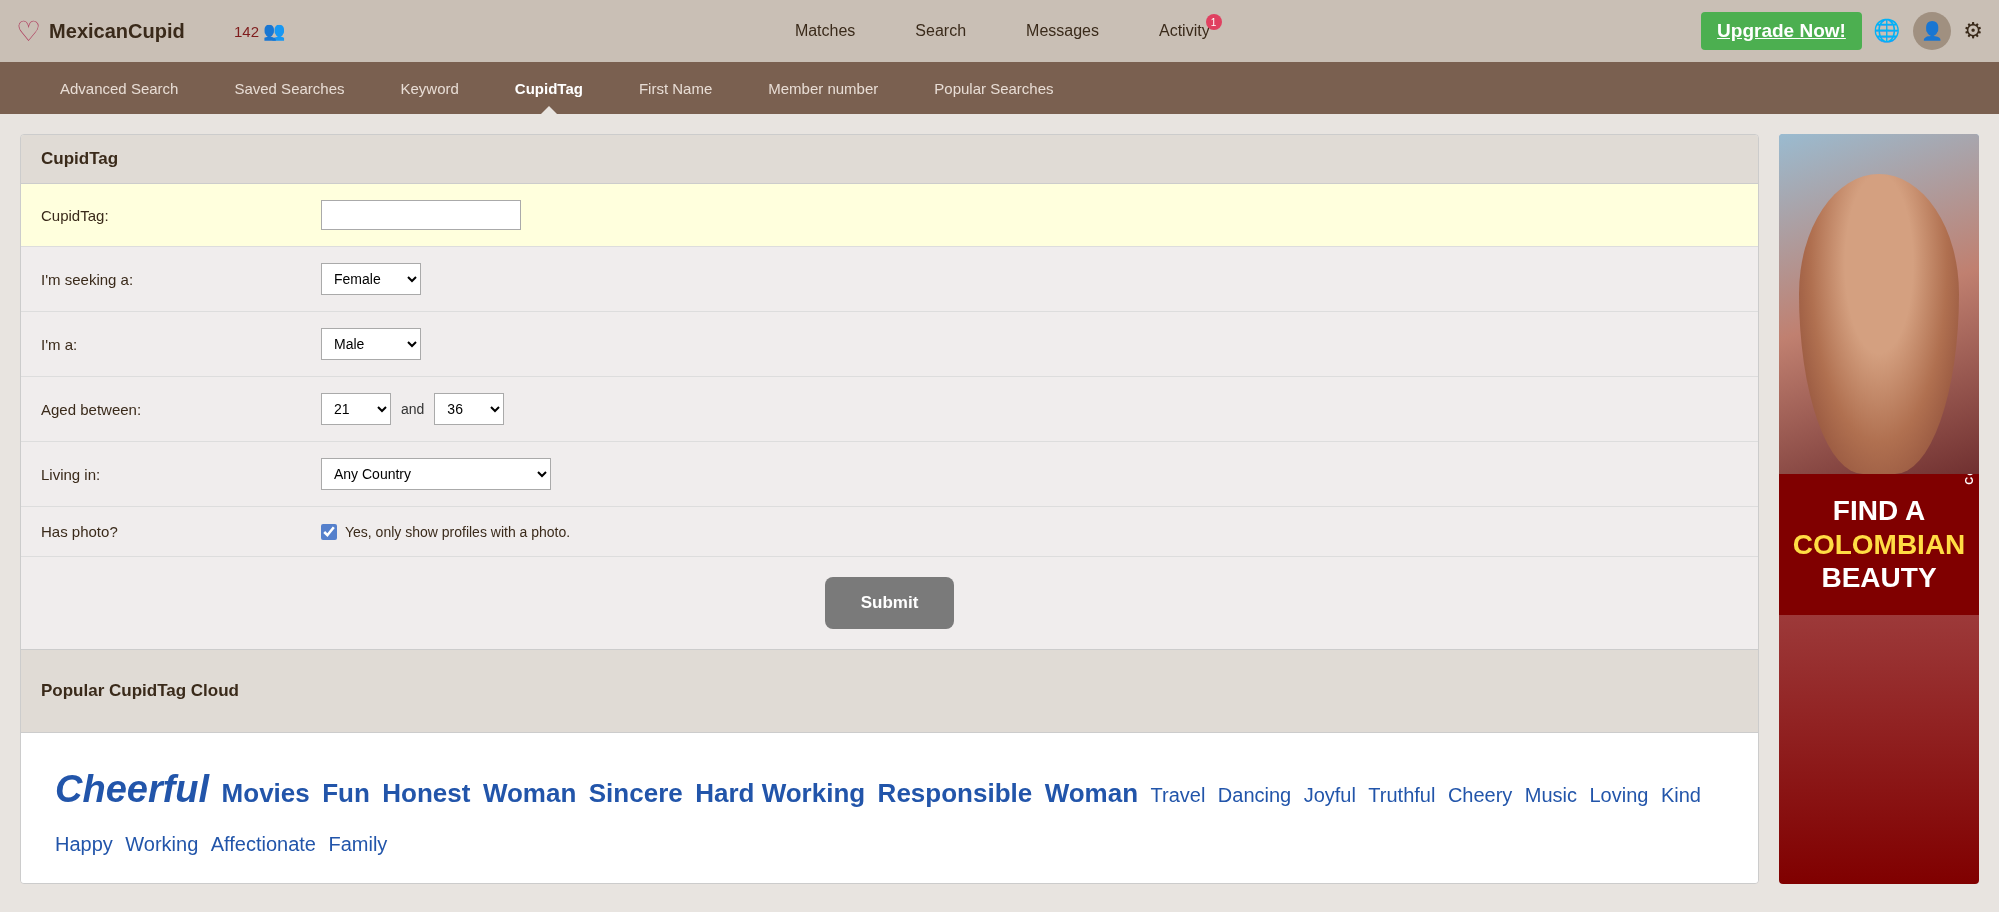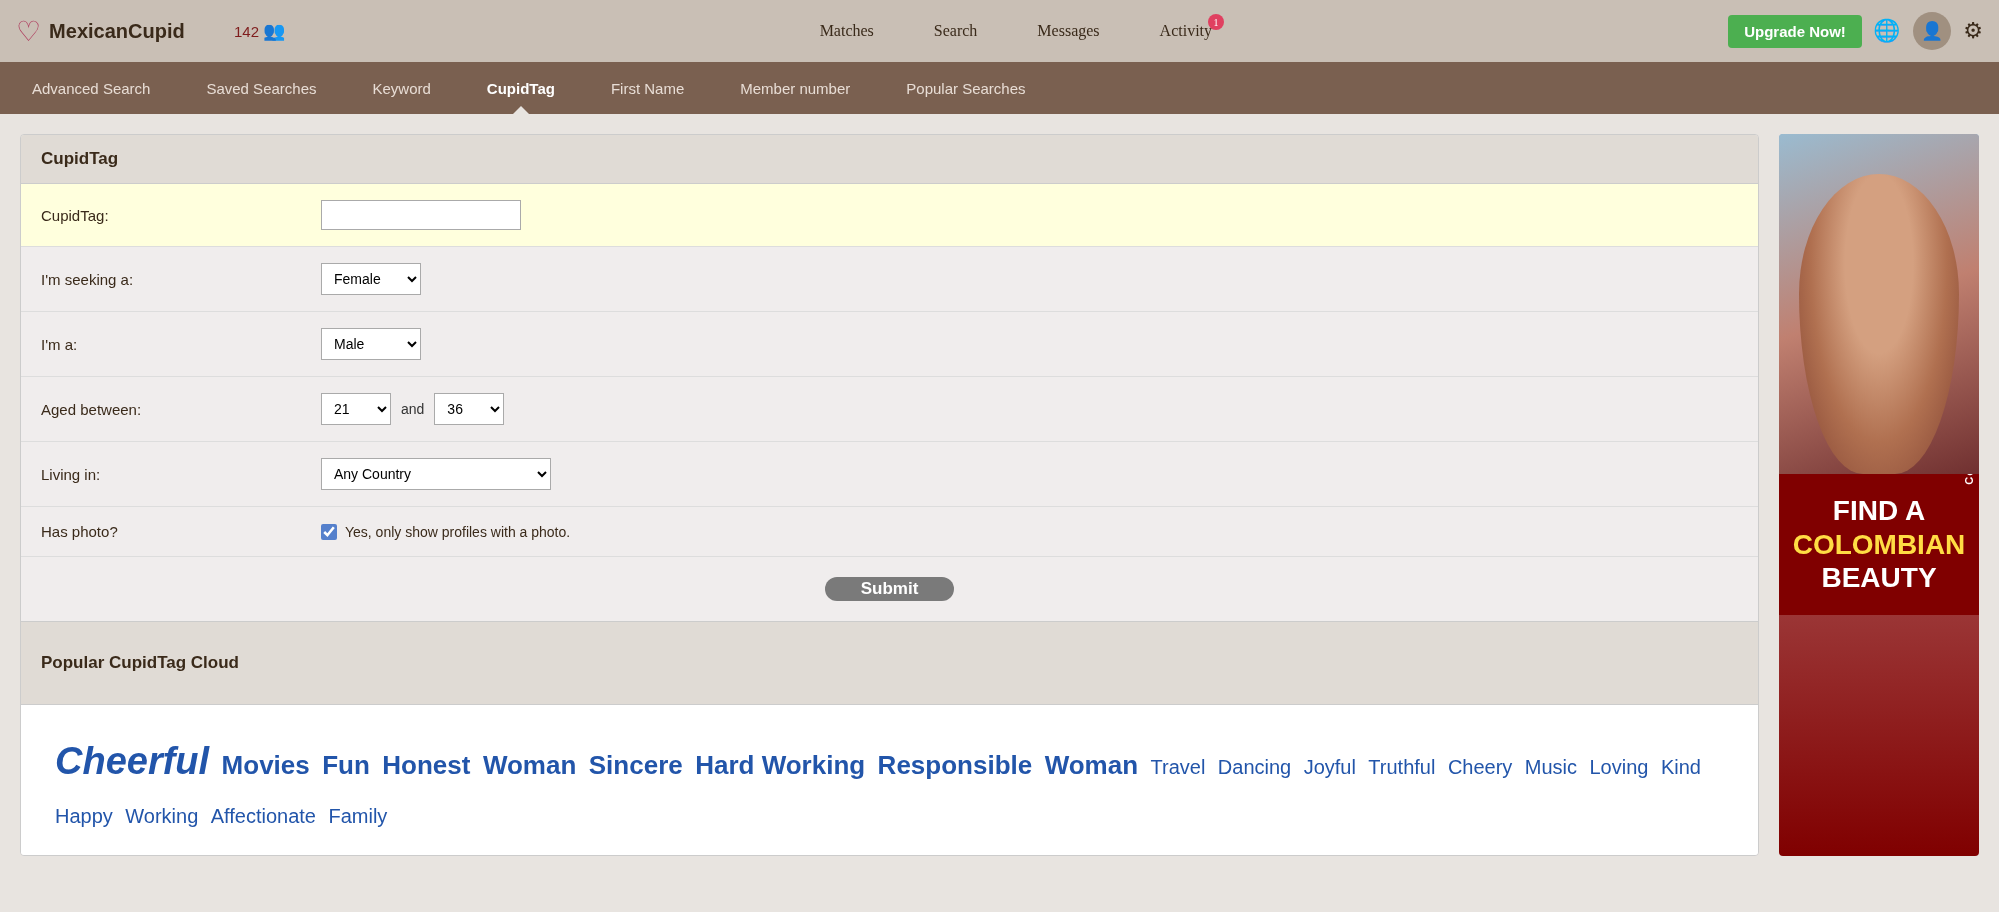--- a/index.html
+++ b/index.html
@@ -36,21 +36,20 @@
       font-size: 15px;
       padding: 0 18px;
       cursor: pointer;
     }
     .nav-links {
       display: flex;
       align-items: flex-end;
       flex: 1;
       justify-content: center;
       gap: 60px;
-      font-family: Liberation Serif, serif;
     }
     .nav-link {
       color: #3a2a1a;
       font-size: 16px;
       text-decoration: none;
       cursor: pointer;
       position: relative;
     }
     .activity-badge {
       position: absolute;
@@ -70,23 +69,24 @@
       display: flex;
       align-items: center;
       gap: 12px;
     }
     .upgrade-btn {
       background: #4caf50;
       color: white;
       border: none;
       padding: 8px 16px;
       border-radius: 4px;
-      font-size: 15px;
-      font-weight: bold;
-      cursor: pointer;
+      font-size: 19px;
+      font-weight: bold;
+      cursor: pointer;
+      text-decoration: underline;
     }
     .icon-btn {
       background: none;
       border: none;
       cursor: pointer;
       font-size: 22px;
       color: #3a2a1a;
     }
     .avatar-circle {
       width: 38px;
@@ -100,21 +100,21 @@
       color: white;
       overflow: hidden;
     }
 
     
     .secondary-nav {
       background: #7a6050;
       display: flex;
       align-items: center;
       height: 52px;
-      padding: 0 4px;
+      padding: 0 32px;
       gap: 0;
     }
     .sec-nav-item {
       color: #e8ddd5;
       font-size: 15px;
       padding: 0 28px;
       height: 52px;
       display: flex;
       align-items: center;
       cursor: pointer;
@@ -216,23 +216,23 @@
     .submit-row {
       display: flex;
       justify-content: center;
       padding: 20px;
       background: #f0eded;
     }
     .submit-btn {
       background: #7a7a7a;
       color: white;
       border: none;
-      padding: 2px 36px;
+      padding: 16px 36px;
       font-size: 17px;
-      border-radius: 16px;
+      border-radius: 8px;
       cursor: pointer;
       font-weight: bold;
     }
 
     
     .tag-cloud-header {
       background: #e0dbd5;
       padding: 31px 20px;
       font-size: 17px;
       font-weight: bold;

